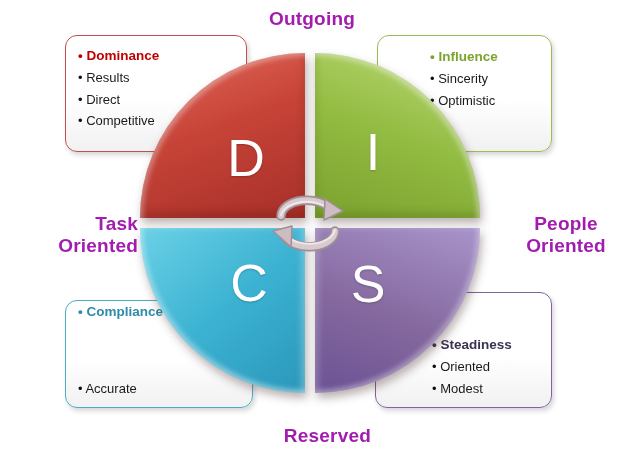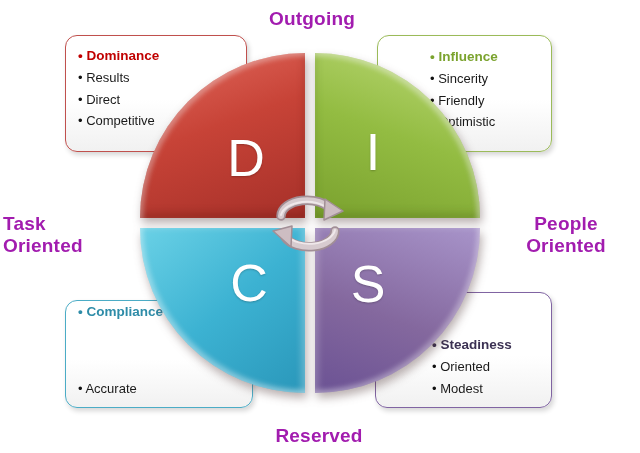--- a/index.html
+++ b/index.html
@@ -3,22 +3,22 @@
 <meta charset="utf-8">
 <style>
   html,body{margin:0;padding:0;background:#fff;}
   .stage{
     position:relative;width:640px;height:453px;background:#ffffff;overflow:hidden;
     font-family:"Liberation Sans", sans-serif;color:#1a1a1a;
   }
   
   .axis-label{position:absolute;font-weight:bold;font-size:19px;color:#a21caf;letter-spacing:.2px;}
   .axis-top{left:247px;top:8px;width:130px;text-align:center;}
-  .axis-bottom{left:254px;top:425px;width:130px;text-align:center;}
-  .axis-left{left:3px;top:213px;width:120px;}
+  .axis-bottom{left:241px;top:425px;width:130px;text-align:right;}
+  .axis-left{left:18px;top:213px;width:120px;text-align:right;}
   .axis-right{left:492px;top:213px;width:148px;text-align:center;}
   
   .callout{
     position:absolute;border-radius:12px;border:1.5px solid #999;
     background:linear-gradient(180deg,#ffffff 55%,#f1f1f1 100%);
     box-shadow:2px 3px 5px rgba(0,0,0,0.16);
     display:flex;flex-direction:column;box-sizing:border-box;z-index:1;
   }
   .box-dominance {left:65px; top:35px; width:182px;height:117px;border-color:#c0504d;padding:9px 8px 0 12px;}
   .box-influence {left:377px;top:35px; width:175px;height:117px;border-color:#9bbb59;padding:10px 6px 0 52px;}
@@ -75,21 +75,20 @@
   <div class="callout box-dominance">
     <div class="box-title t-dominance">Dominance</div>
     <div class="box-item">Results</div>
     <div class="box-item">Direct</div>
     <div class="box-item">Competitive</div>
   </div>
 
   <div class="callout box-influence">
     <div class="box-title t-influence">Influence</div>
     <div class="box-item">Sincerity</div>
-    <div class="box-item">Friendly</div>
     <div class="box-item">Optimistic</div>
   </div>
 
   <div class="callout box-compliance">
     <div class="box-title t-compliance">Compliance</div>
     <div class="box-item">Accurate</div>
   </div>
 
   <div class="callout box-steadiness">
     <div class="box-title t-steadiness">Steadiness</div>

